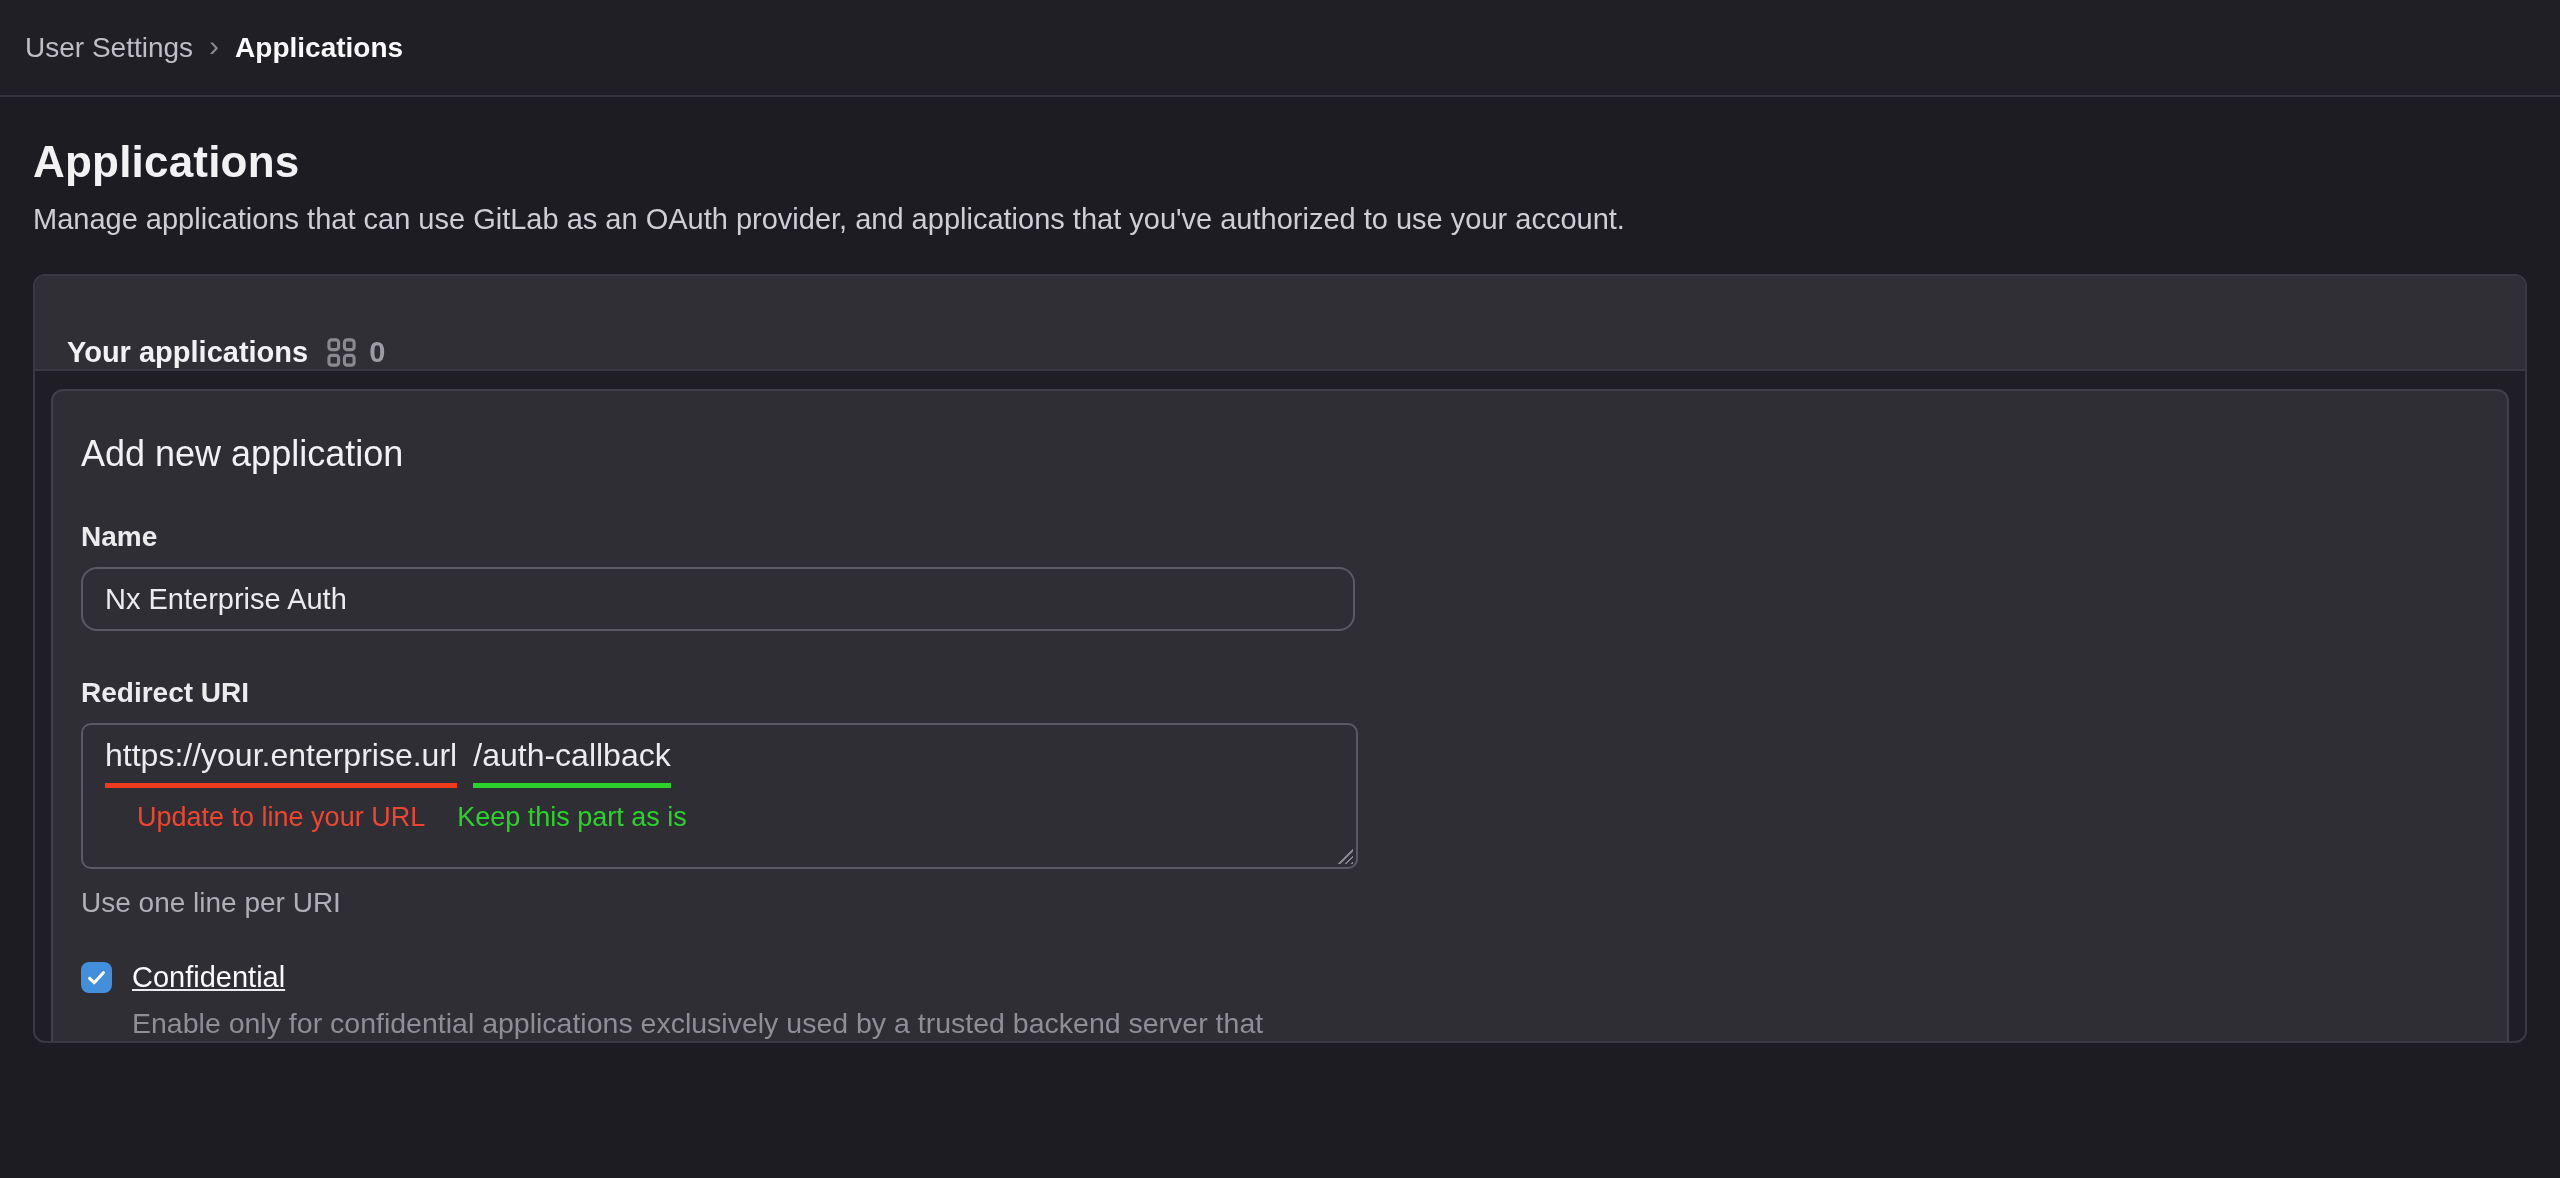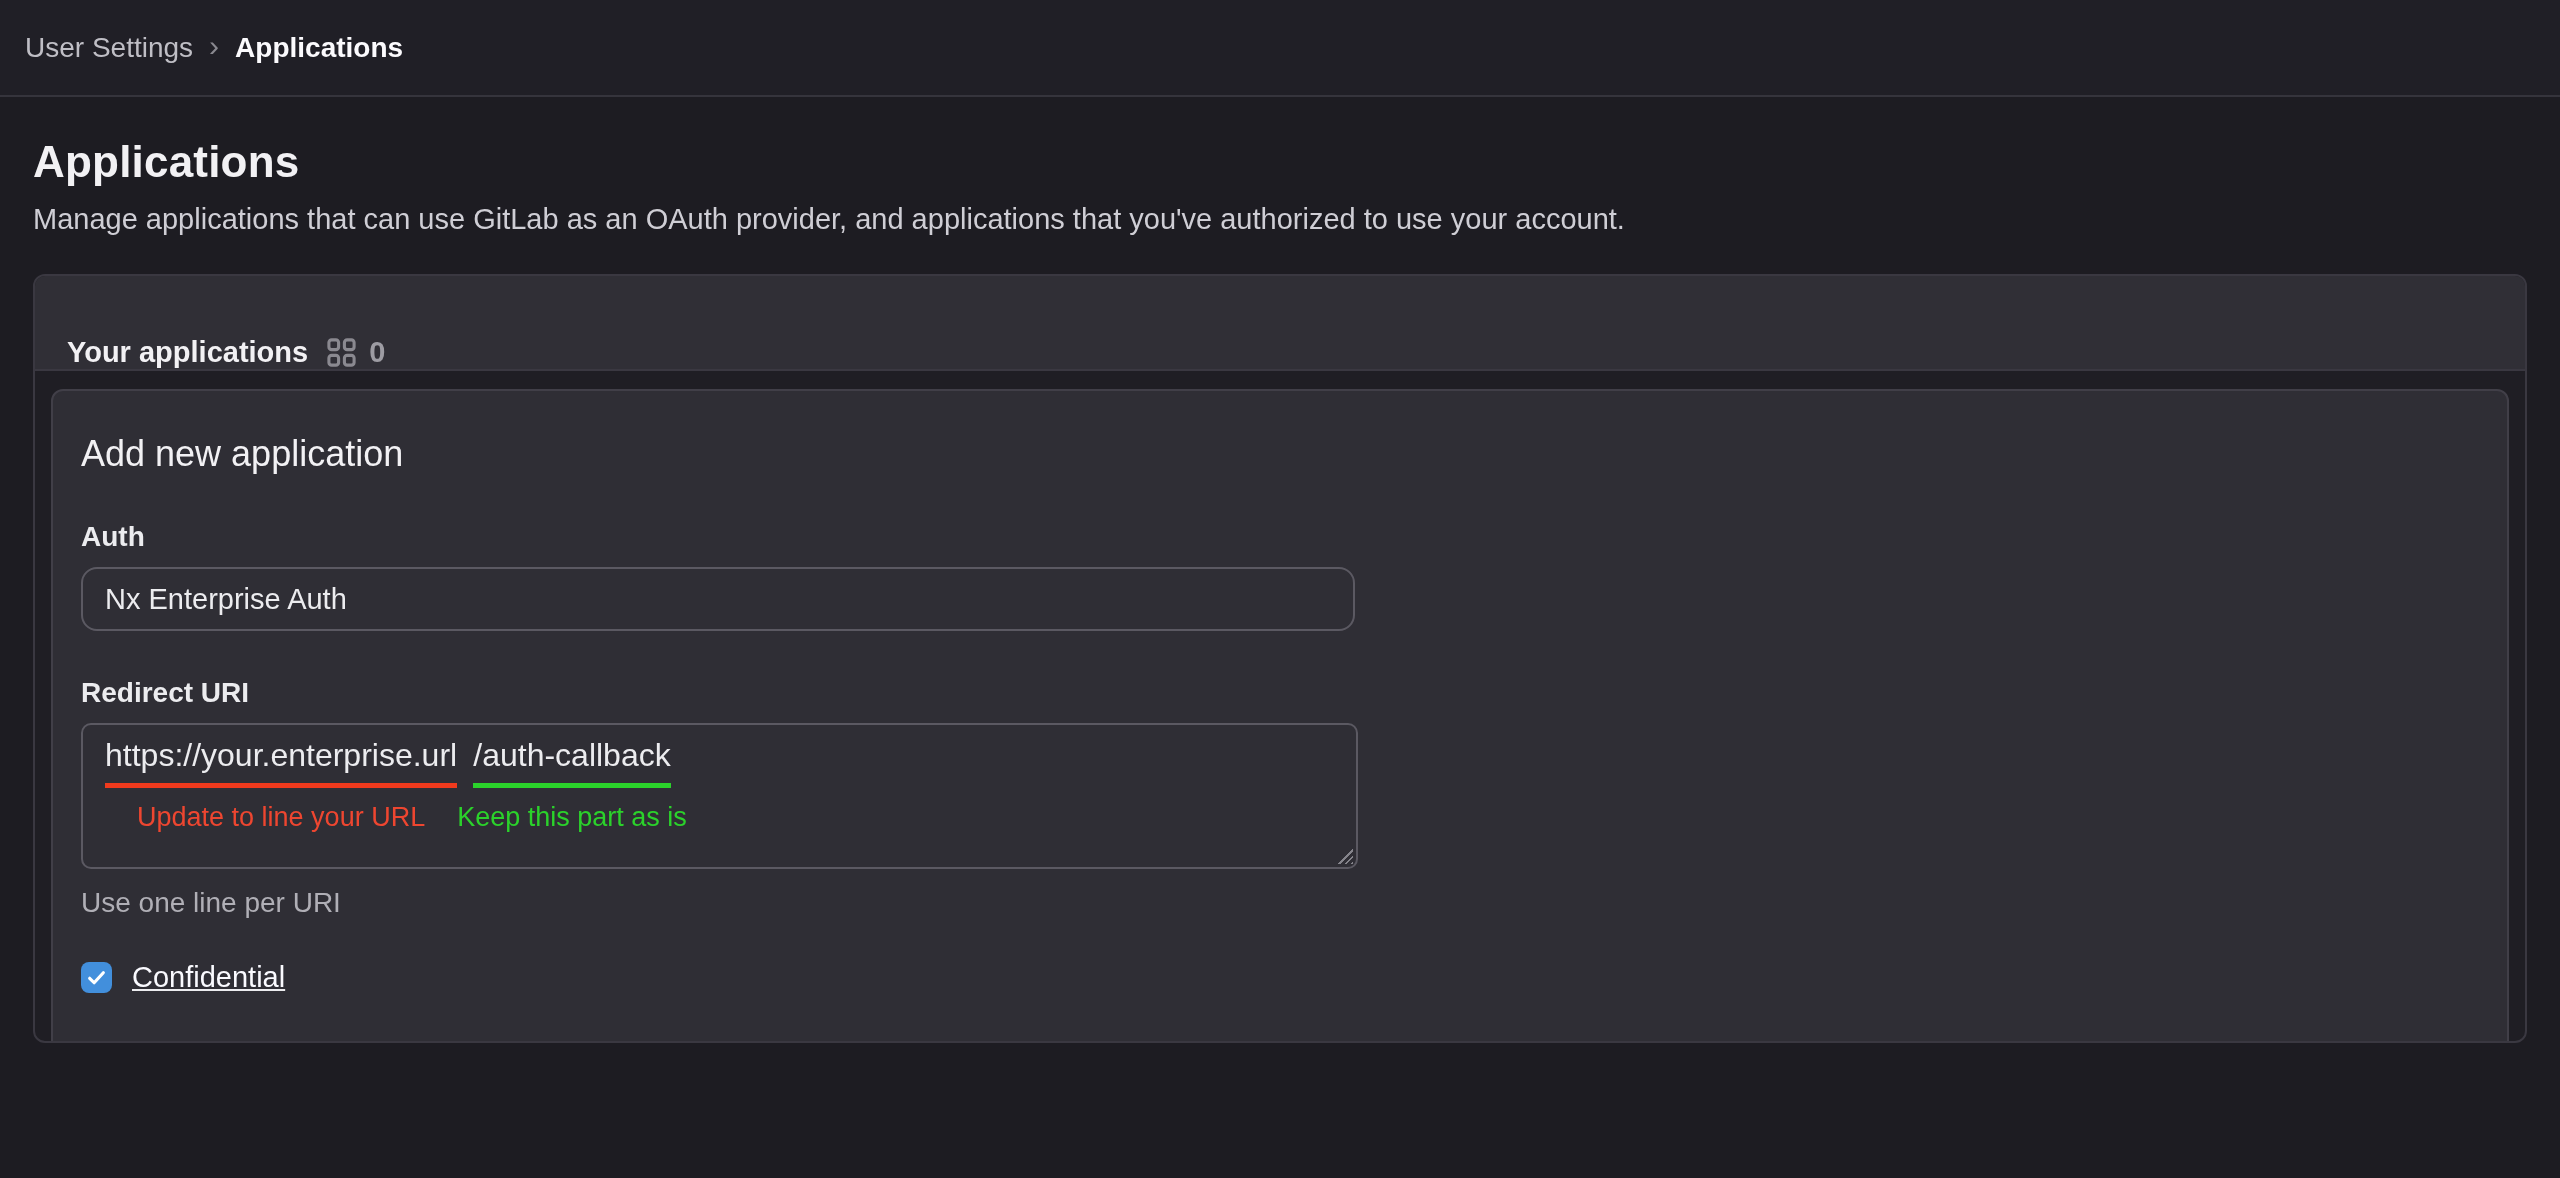--- a/index.html
+++ b/index.html
@@ -135,21 +135,21 @@
         </svg>
         <span class="crud-count">0</span>
       </span>
     </div>
 
     <div class="crud-body">
 
       <div class="form-card">
         <h2 class="form-title">Add new application</h2>
 
-        <div class="field-label">Auth</div>
+        <div class="field-label">Name</div>
         <input class="text-input" type="text" value="Nx Enterprise Auth" style="">
 
         <div class="field-label">Redirect URI</div>
 
         <div class="redirect-area">
           <div class="url-row">
             <span class="url-seg seg-red">
               <span class="url-text">https://your.enterprise.url</span>
               <span class="annot annot-red">Update to line your URL</span>
             </span>
@@ -164,17 +164,21 @@
         <div class="field-help">Use one line per URI</div>
 
         <div class="checkbox-row">
           <span class="checkbox" role="checkbox" aria-checked="true">
             <svg width="21" height="21" viewBox="0 0 16 16" fill="none" stroke="#ffffff" stroke-width="2.4" stroke-linecap="round" stroke-linejoin="round">
               <path d="M2.8 8.6 L6.2 12 L13.2 4.4"></path>
             </svg>
           </span>
           <label class="checkbox-label">Confidential</label>
         </div>
+        <div class="checkbox-help">
+          <div>Enable only for confidential applications exclusively used by a trusted backend server that</div>
+
+        </div>
       </div>
 
     </div>
   </section>
 </main>
 
 </body></html>

